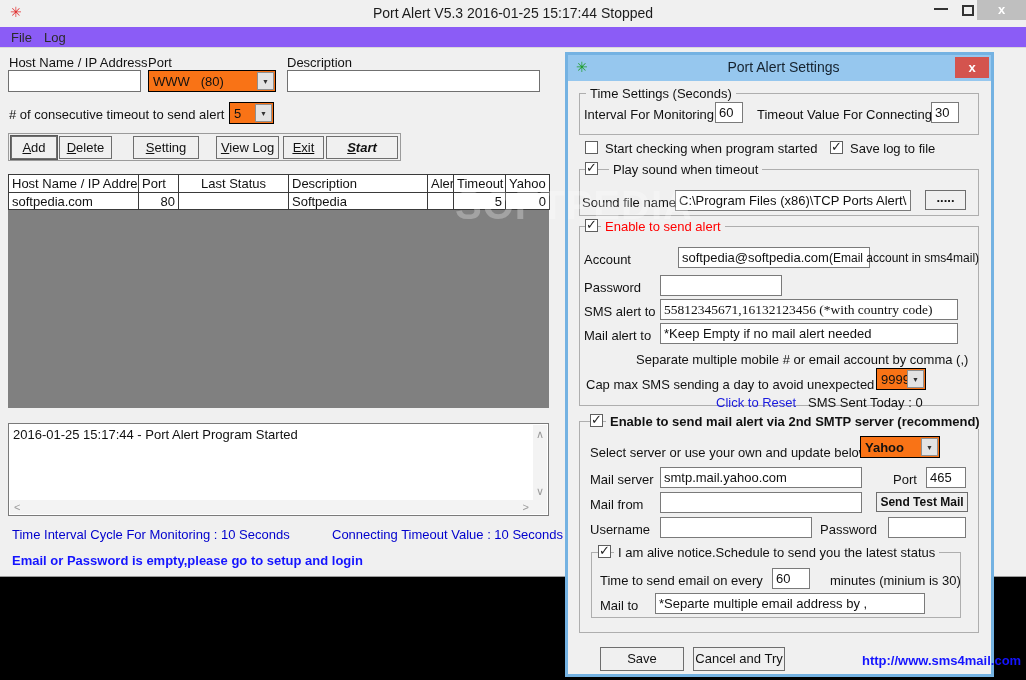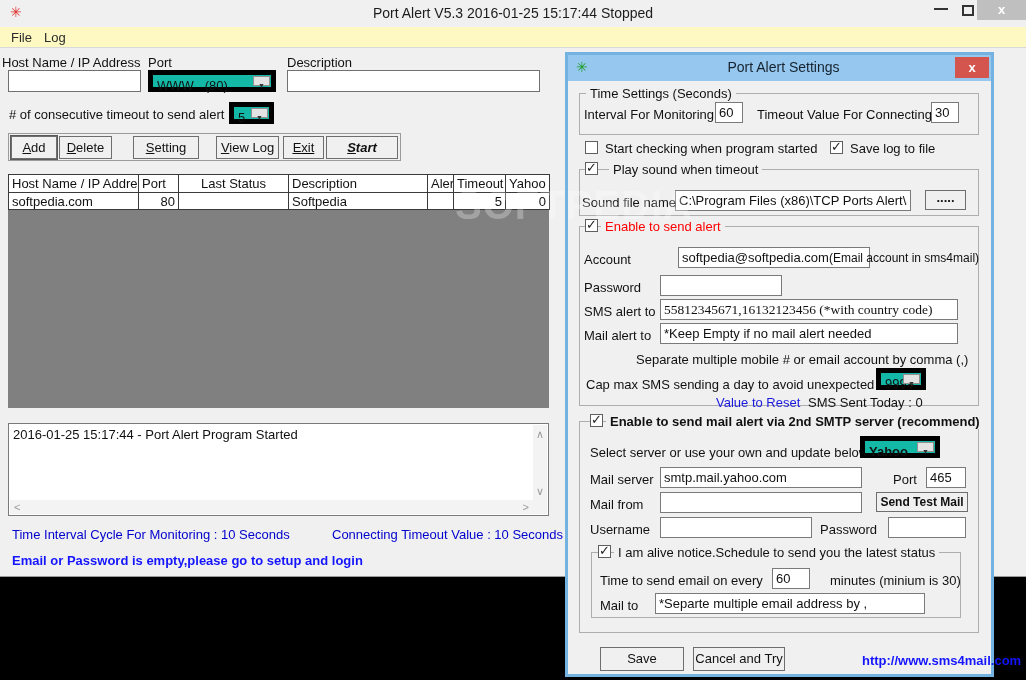--- a/index.html
+++ b/index.html
@@ -10,28 +10,28 @@
   #main-window { position:absolute; left:0; top:0; width:1026px; height:577px;
     background:#f0f0f0; border-bottom:1px solid #9a9a9a; z-index:1; }
   #titlebar { position:absolute; left:0; top:0; width:100%; height:27px; background:#f0f0f0; }
   #title-text { position:absolute; left:0; right:0; top:5px; text-align:center;
     font-size:14px; color:#1c1c1c; }
   .app-icon { position:absolute; left:10px; top:4px; font-size:14px; color:#e03131; }
   .win-min { position:absolute; right:78px; top:8px; width:14px; border-top:2px solid #333; }
   .win-max { position:absolute; right:52px; top:5px; width:12px; height:11px; border:2px solid #333; background:transparent; }
   .win-close { position:absolute; right:0; top:0; width:49px; height:20px; background:#bfbfbf;
     color:#fff; text-align:center; font-size:13px; line-height:20px; font-weight:bold; }
-  #menubar { position:absolute; left:0; top:27px; width:100%; height:21px; background:#fef9c3;
+  #menubar { position:absolute; left:0; top:27px; width:100%; height:21px; background:#8b5cf6;
     border-bottom:1px solid #d9d9d9; font-size:13px; color:#2b2b2b;text-align:right; }
   .menu-item { position:absolute; top:3px; }
 
   .flabel { position:absolute; font-size:13px; color:#111; }
   .tbox { position:absolute; background:#fff; border:1px solid #707070; height:22px;
     font-size:13px; padding:0 3px; font-family:"Liberation Sans",sans-serif; color:#111; }
-  .combo { position:absolute; background:#14b8a6; border:5px solid #000000; height:22px; }
+  .combo { position:absolute; background:#f97316; border:1px solid #000000; height:22px; }
   .combo .val { position:absolute; left:4px; top:3px; font-size:13px; white-space:pre; color:#111; }
   .combo .dd { position:absolute; right:1px; top:1px; width:17px; bottom:1px; background:#e3e3e3;
     border:1px solid #8f8f8f; text-align:center; font-size:7px; color:#333; line-height:17px; }
 
   .btn-frame { position:absolute; left:8px; top:133px; width:393px; height:28px;
     border:1px solid #9b9b9b; background:#f0f0f0; }
   .wbtn { position:absolute; top:2px; height:23px; background:#f0f0f0; border:1px solid #6e6e6e;
     text-align:center; }
   .wbtn .btn-label { display:block; font-size:13px; line-height:21px; color:#111; }
   .wbtn .btn-label::first-letter { text-decoration:underline; }
@@ -95,21 +95,21 @@
     <div class="win-min"></div>
     <div class="win-max"></div>
     <div class="win-close">x</div>
   </div>
 
   <div id="menubar">
     <span class="menu-item" style="left:11px;">File</span>
     <span class="menu-item" style="left:44px;">Log</span>
   </div>
 
-  <div class="flabel" style="left:2px; top:55px;">Host Name / IP Address</div>
+  <div class="flabel" style="left:9px; top:55px;">Host Name / IP Address</div>
   <div class="flabel" style="left:148px; top:55px;">Port</div>
   <div class="flabel" style="left:287px; top:55px;">Description</div>
 
   <input class="tbox" style="left: 8px; top: 70px; width: 133px;" value="">
   <div class="combo" style="left:148px; top:70px; width:128px;">
     <span class="val">WWW   (80)</span>
     <span class="dd">▼</span>
   </div>
   <input class="tbox" style="left: 287px; top: 70px; width: 253px;" value="">
 
@@ -236,21 +236,21 @@
   <input class="dtbox" style="left: 92px; top: 268px; width: 298px;" value="*Keep Empty if no mail alert needed">
 
   <div class="dlabel" style="left:68px; top:297px;">Separate multiple mobile # or email account by comma (,)</div>
 
   <div class="dlabel" style="left:18px; top:322px;">Cap max SMS sending a day to avoid unexpected</div>
   <div class="combo" style="left:308px; top:313px; width:50px; height:22px;">
     <span class="val">9999</span>
     <span class="dd">▼</span>
   </div>
 
-  <div class="link" style="left:148px; top:340px;">Value to Reset</div>
+  <div class="link" style="left:148px; top:340px;">Click to Reset</div>
   <div class="dlabel" style="left:240px; top:340px;">SMS Sent Today : 0</div>
 
   <div class="grp" style="left:11px; top:366px; width:400px; height:212px;"></div>
   <span class="cb checked" style="left:22px; top:359px;"></span>
   <div class="grp-legend bold" style="left:38px; top:359px; font-weight:bold;">Enable to send mail alert via 2nd SMTP server (recommend)</div>
 
   <div class="dlabel" style="left:22px; top:390px;">Select server or use your own and update below</div>
   <div class="combo" style="left:292px; top:381px; width:80px; height:22px;">
     <span class="val" style="font-weight:bold;">Yahoo</span>
     <span class="dd">▼</span>

